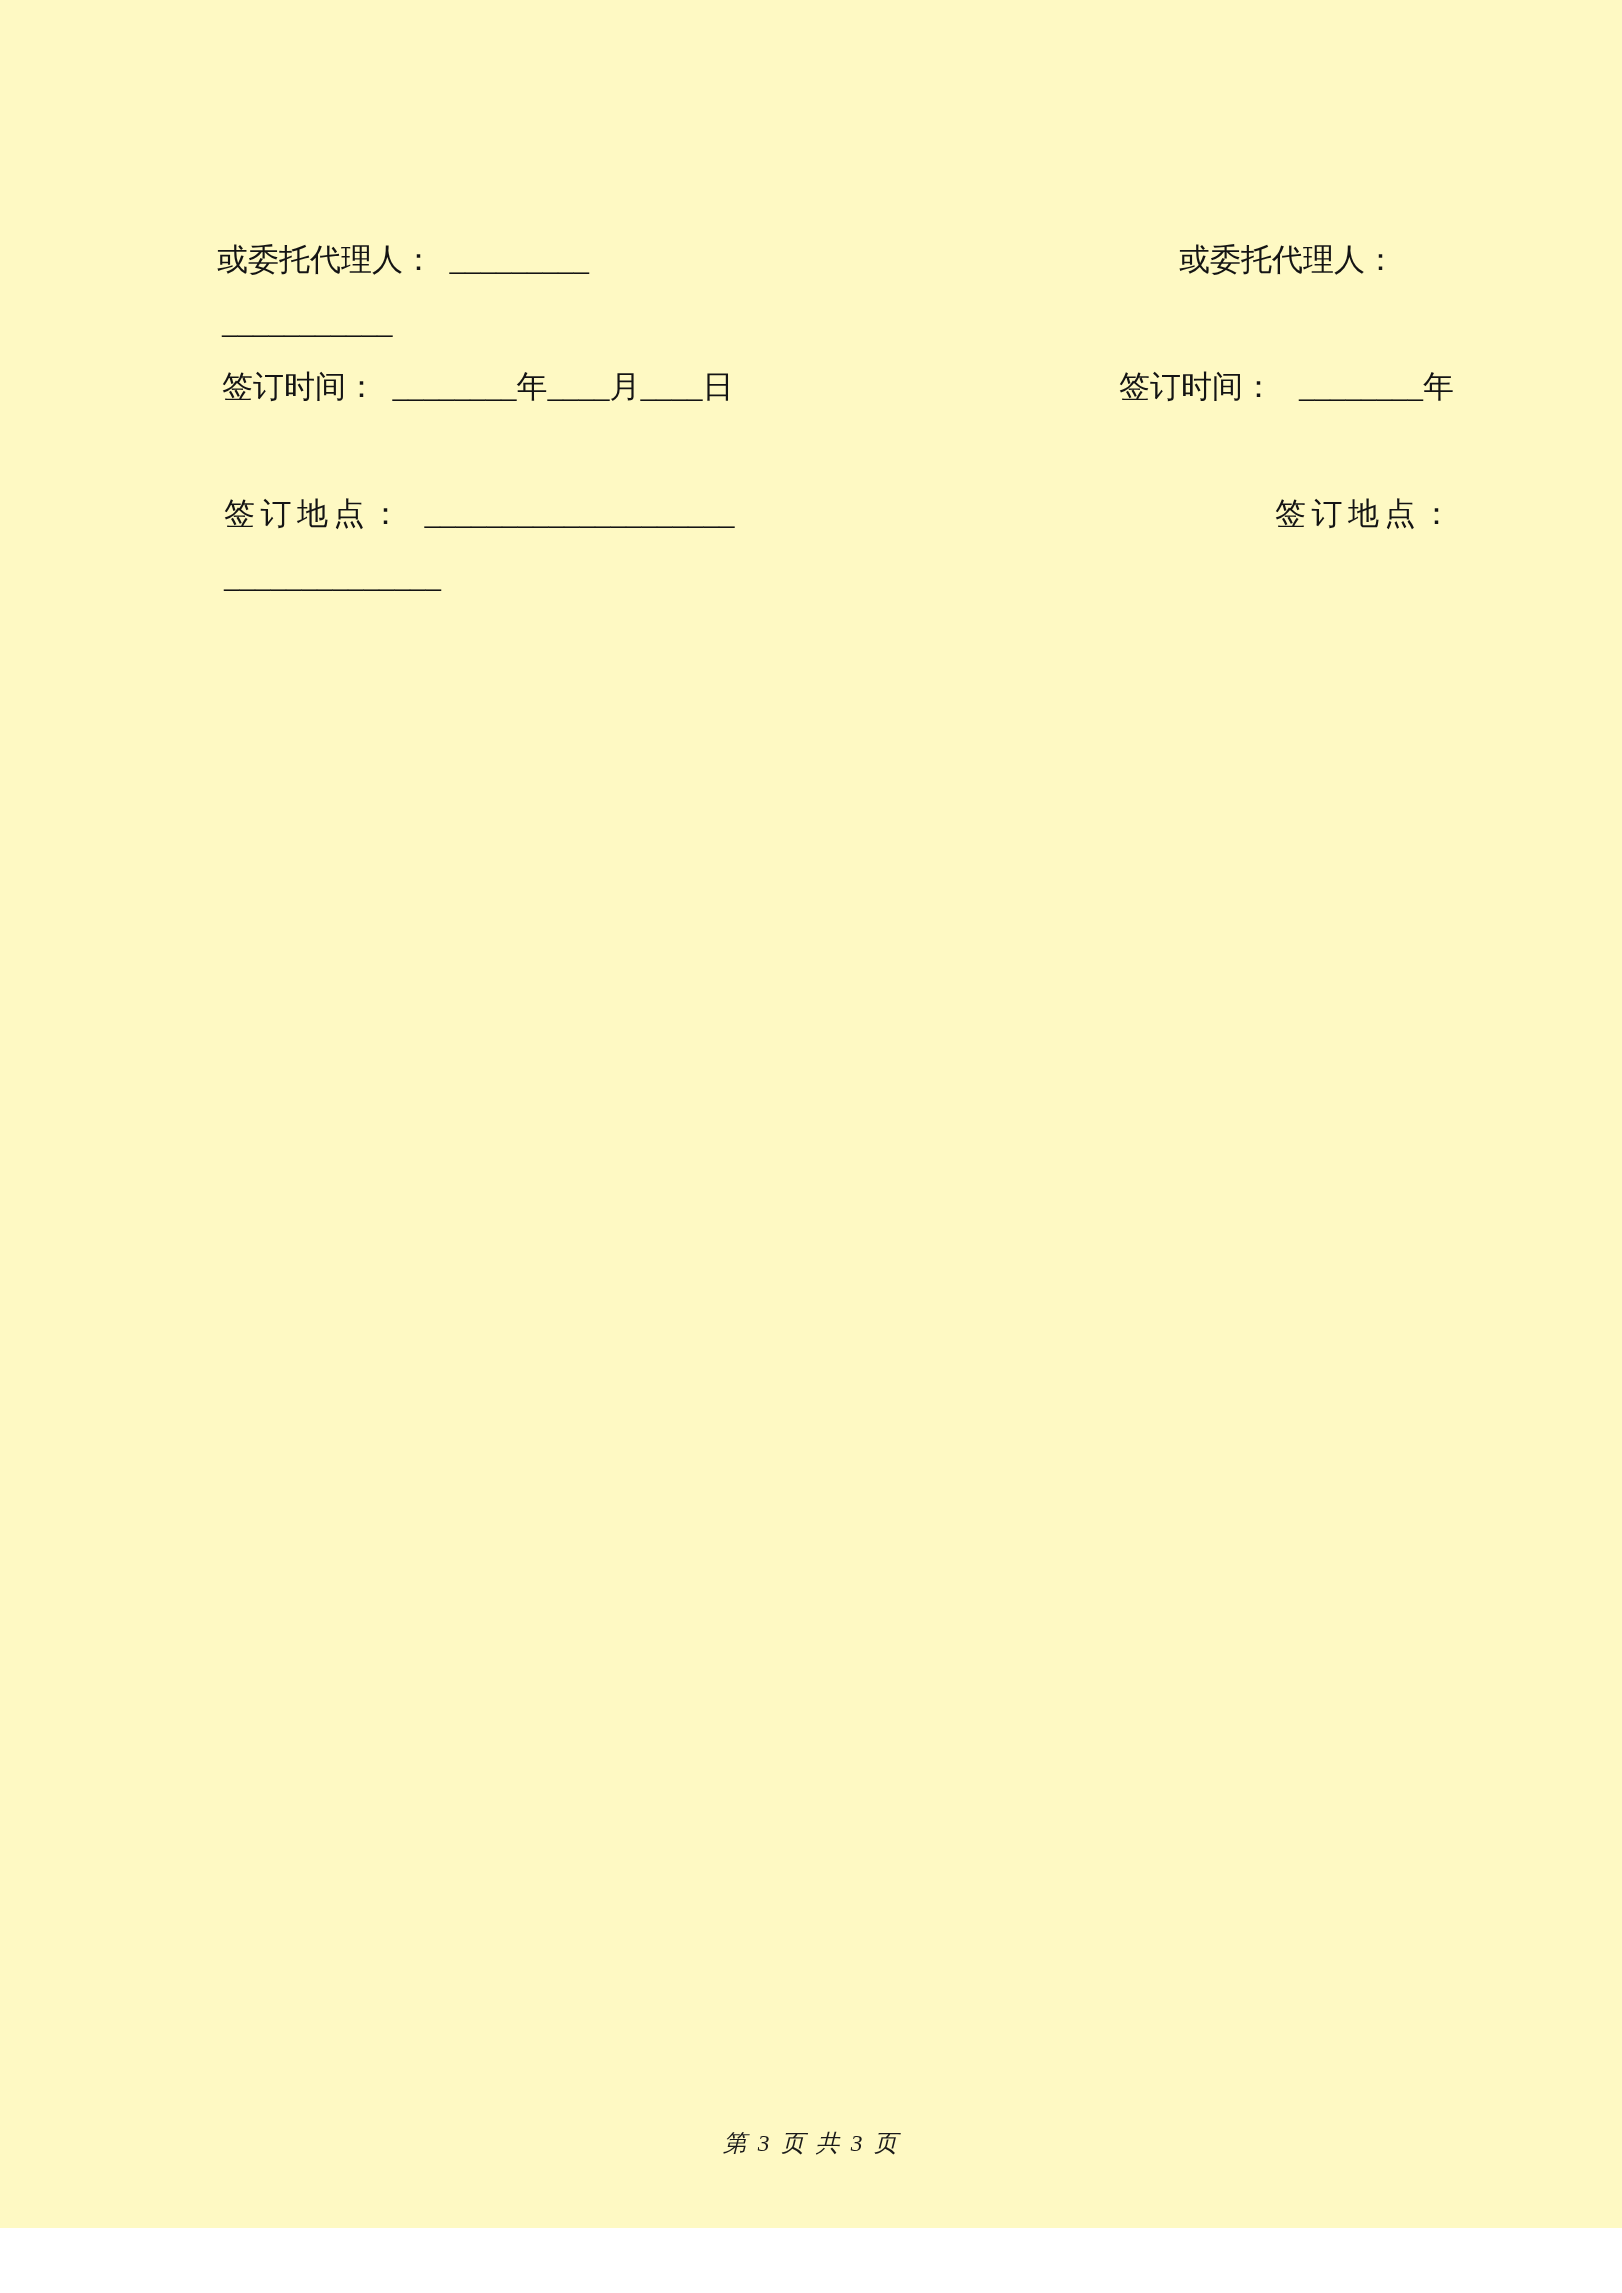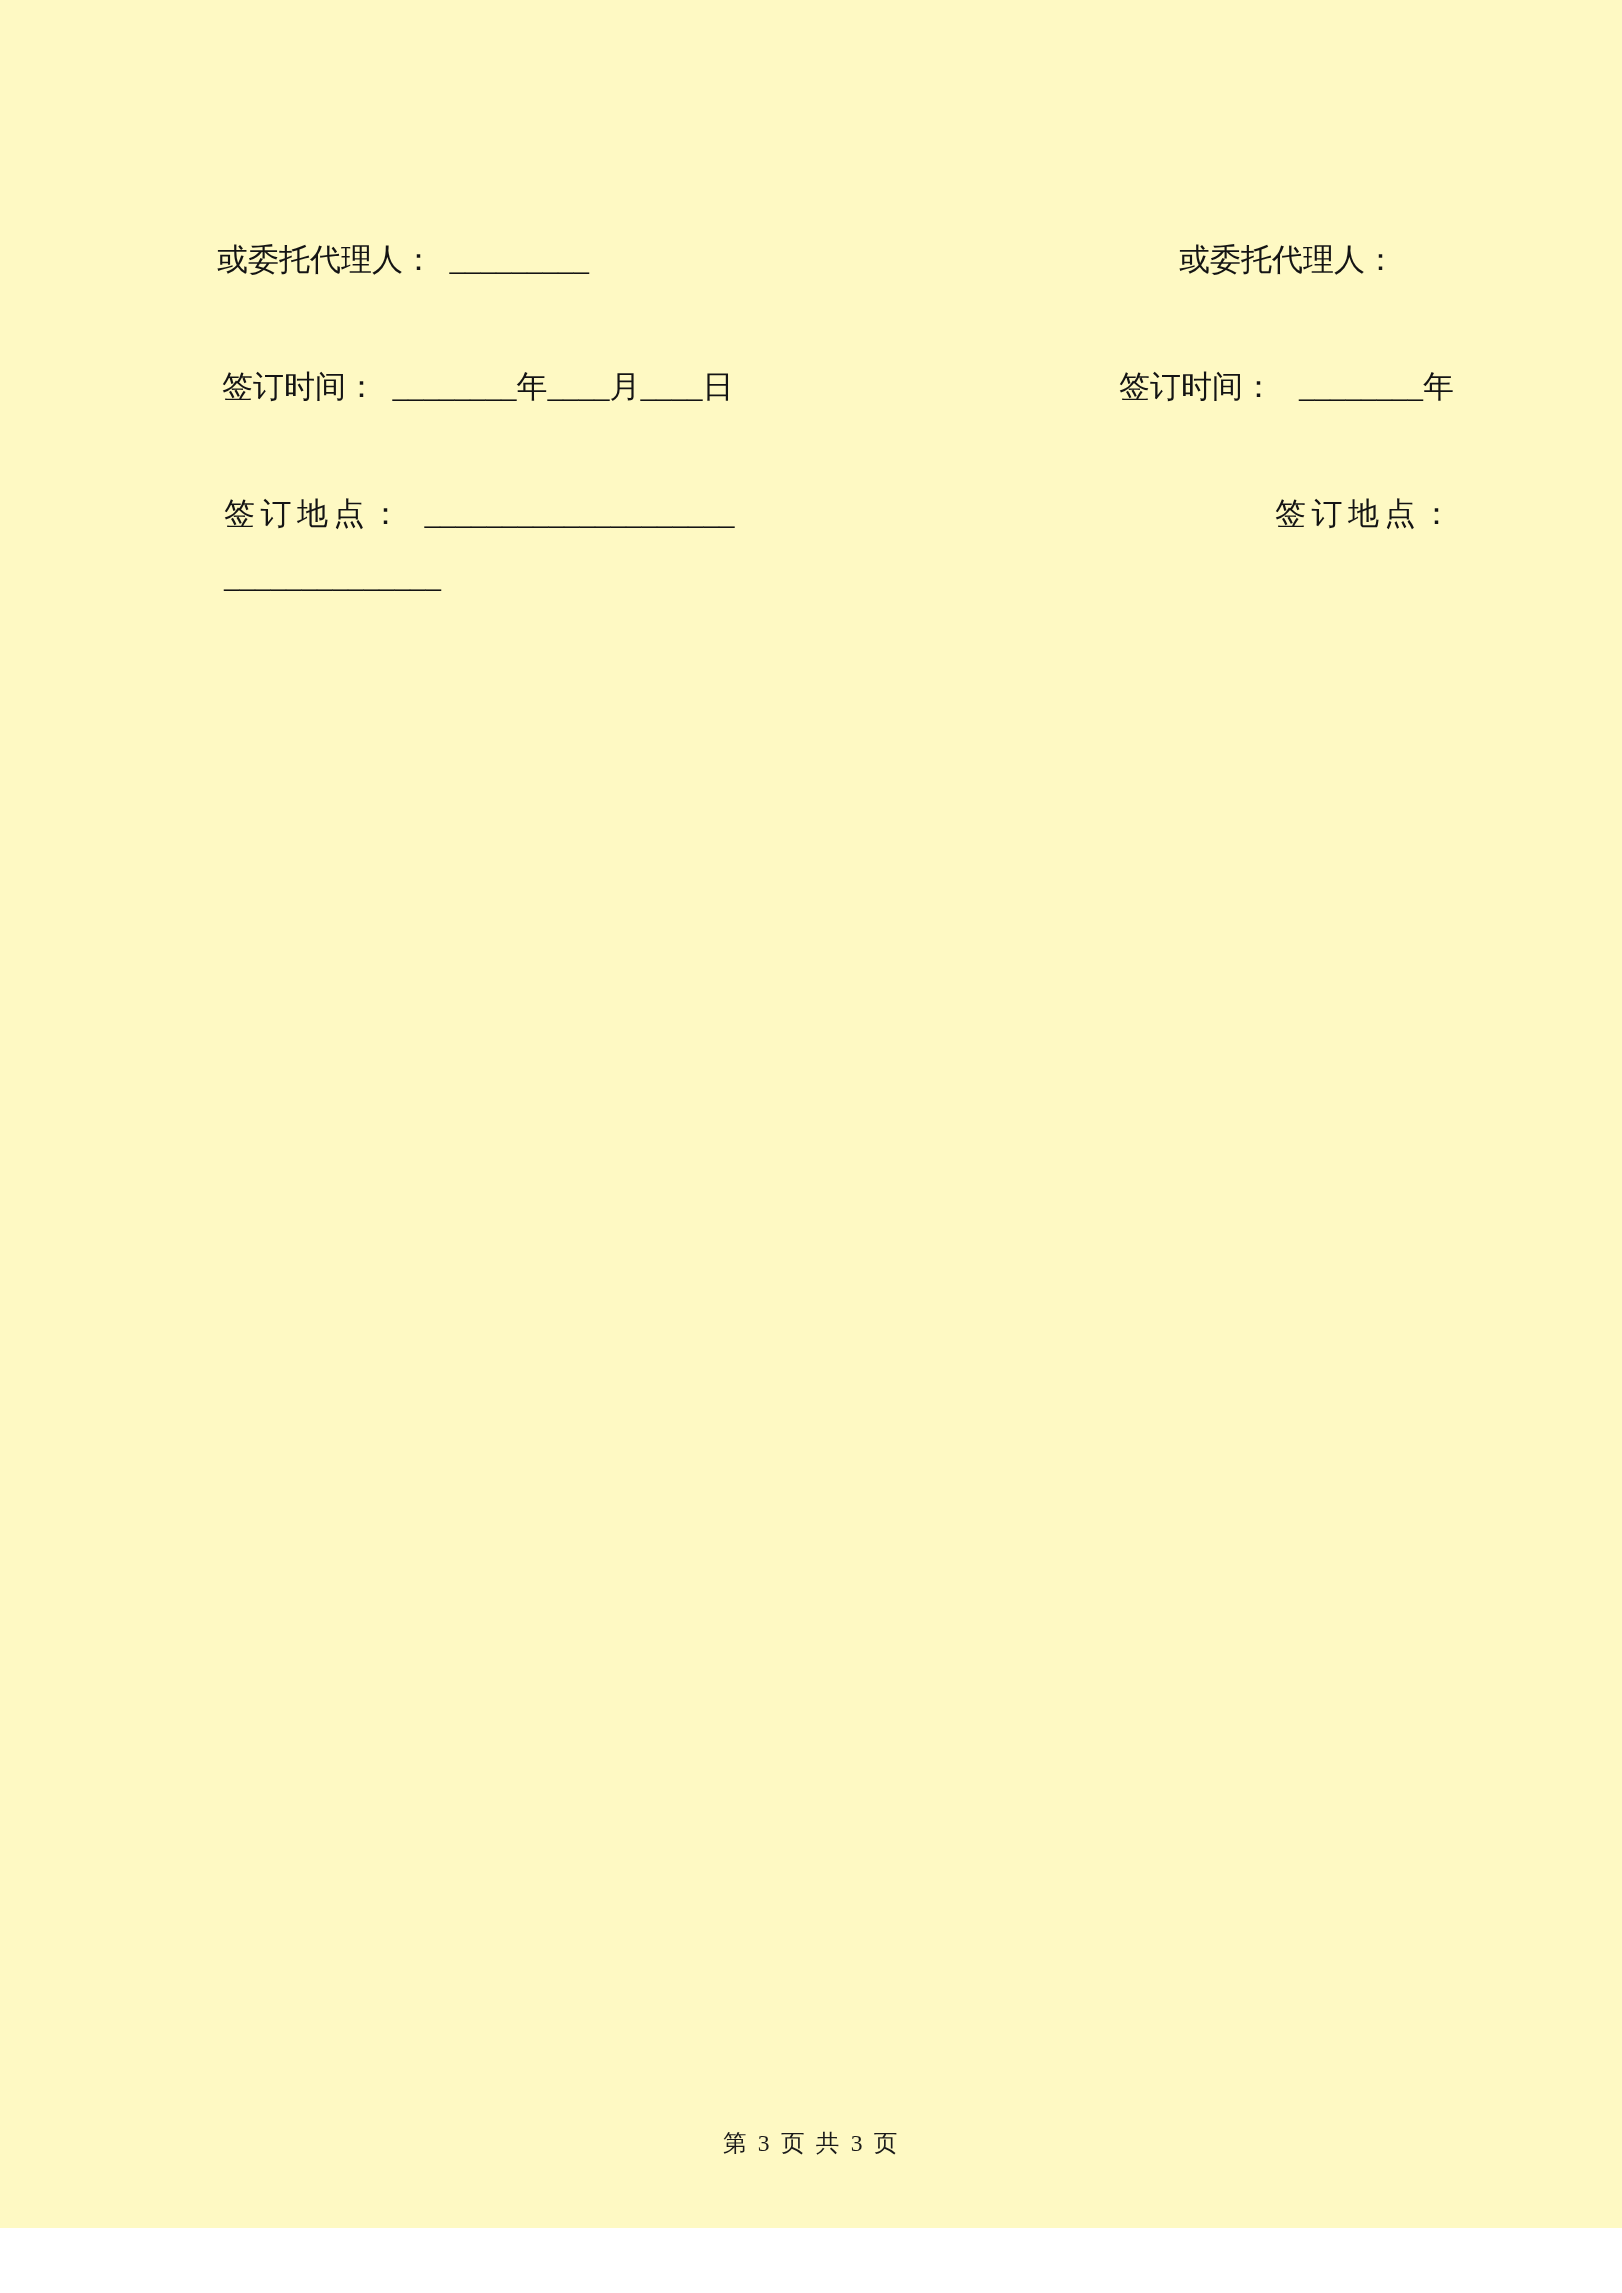--- a/index.html
+++ b/index.html
@@ -33,31 +33,35 @@
   }
   .footer {
     position: absolute;
     left: 0;
     top: 2127px;
     width: 100%;
     text-align: center;
     font-size: 23.6px;
     letter-spacing: 2.7px;
     color: #1a1a1a;
+    font-style: italic;
   }
 </style>
 </head>
 <body>
 
 <div class="page">
 
   <div class="line" style="left:186px; top:210px;">
     <span>或委托代理人：</span><span class="blank gap-md">_________</span>
   </div>
 
+  <div class="line" style="left:191px; top:273px;">
+    <span class="blank">___________</span>
+  </div>
 
   <div class="line" style="left:191px; top:337px;">
     <span>签订时间：</span><span class="blank gap-md">________年____月____日</span>
   </div>
 
 
   <div class="line" style="left:193px; top:464px;">
     <span class="spaced">签订地点：</span><span class="blank gap-lg">____________________</span>
   </div>
 

